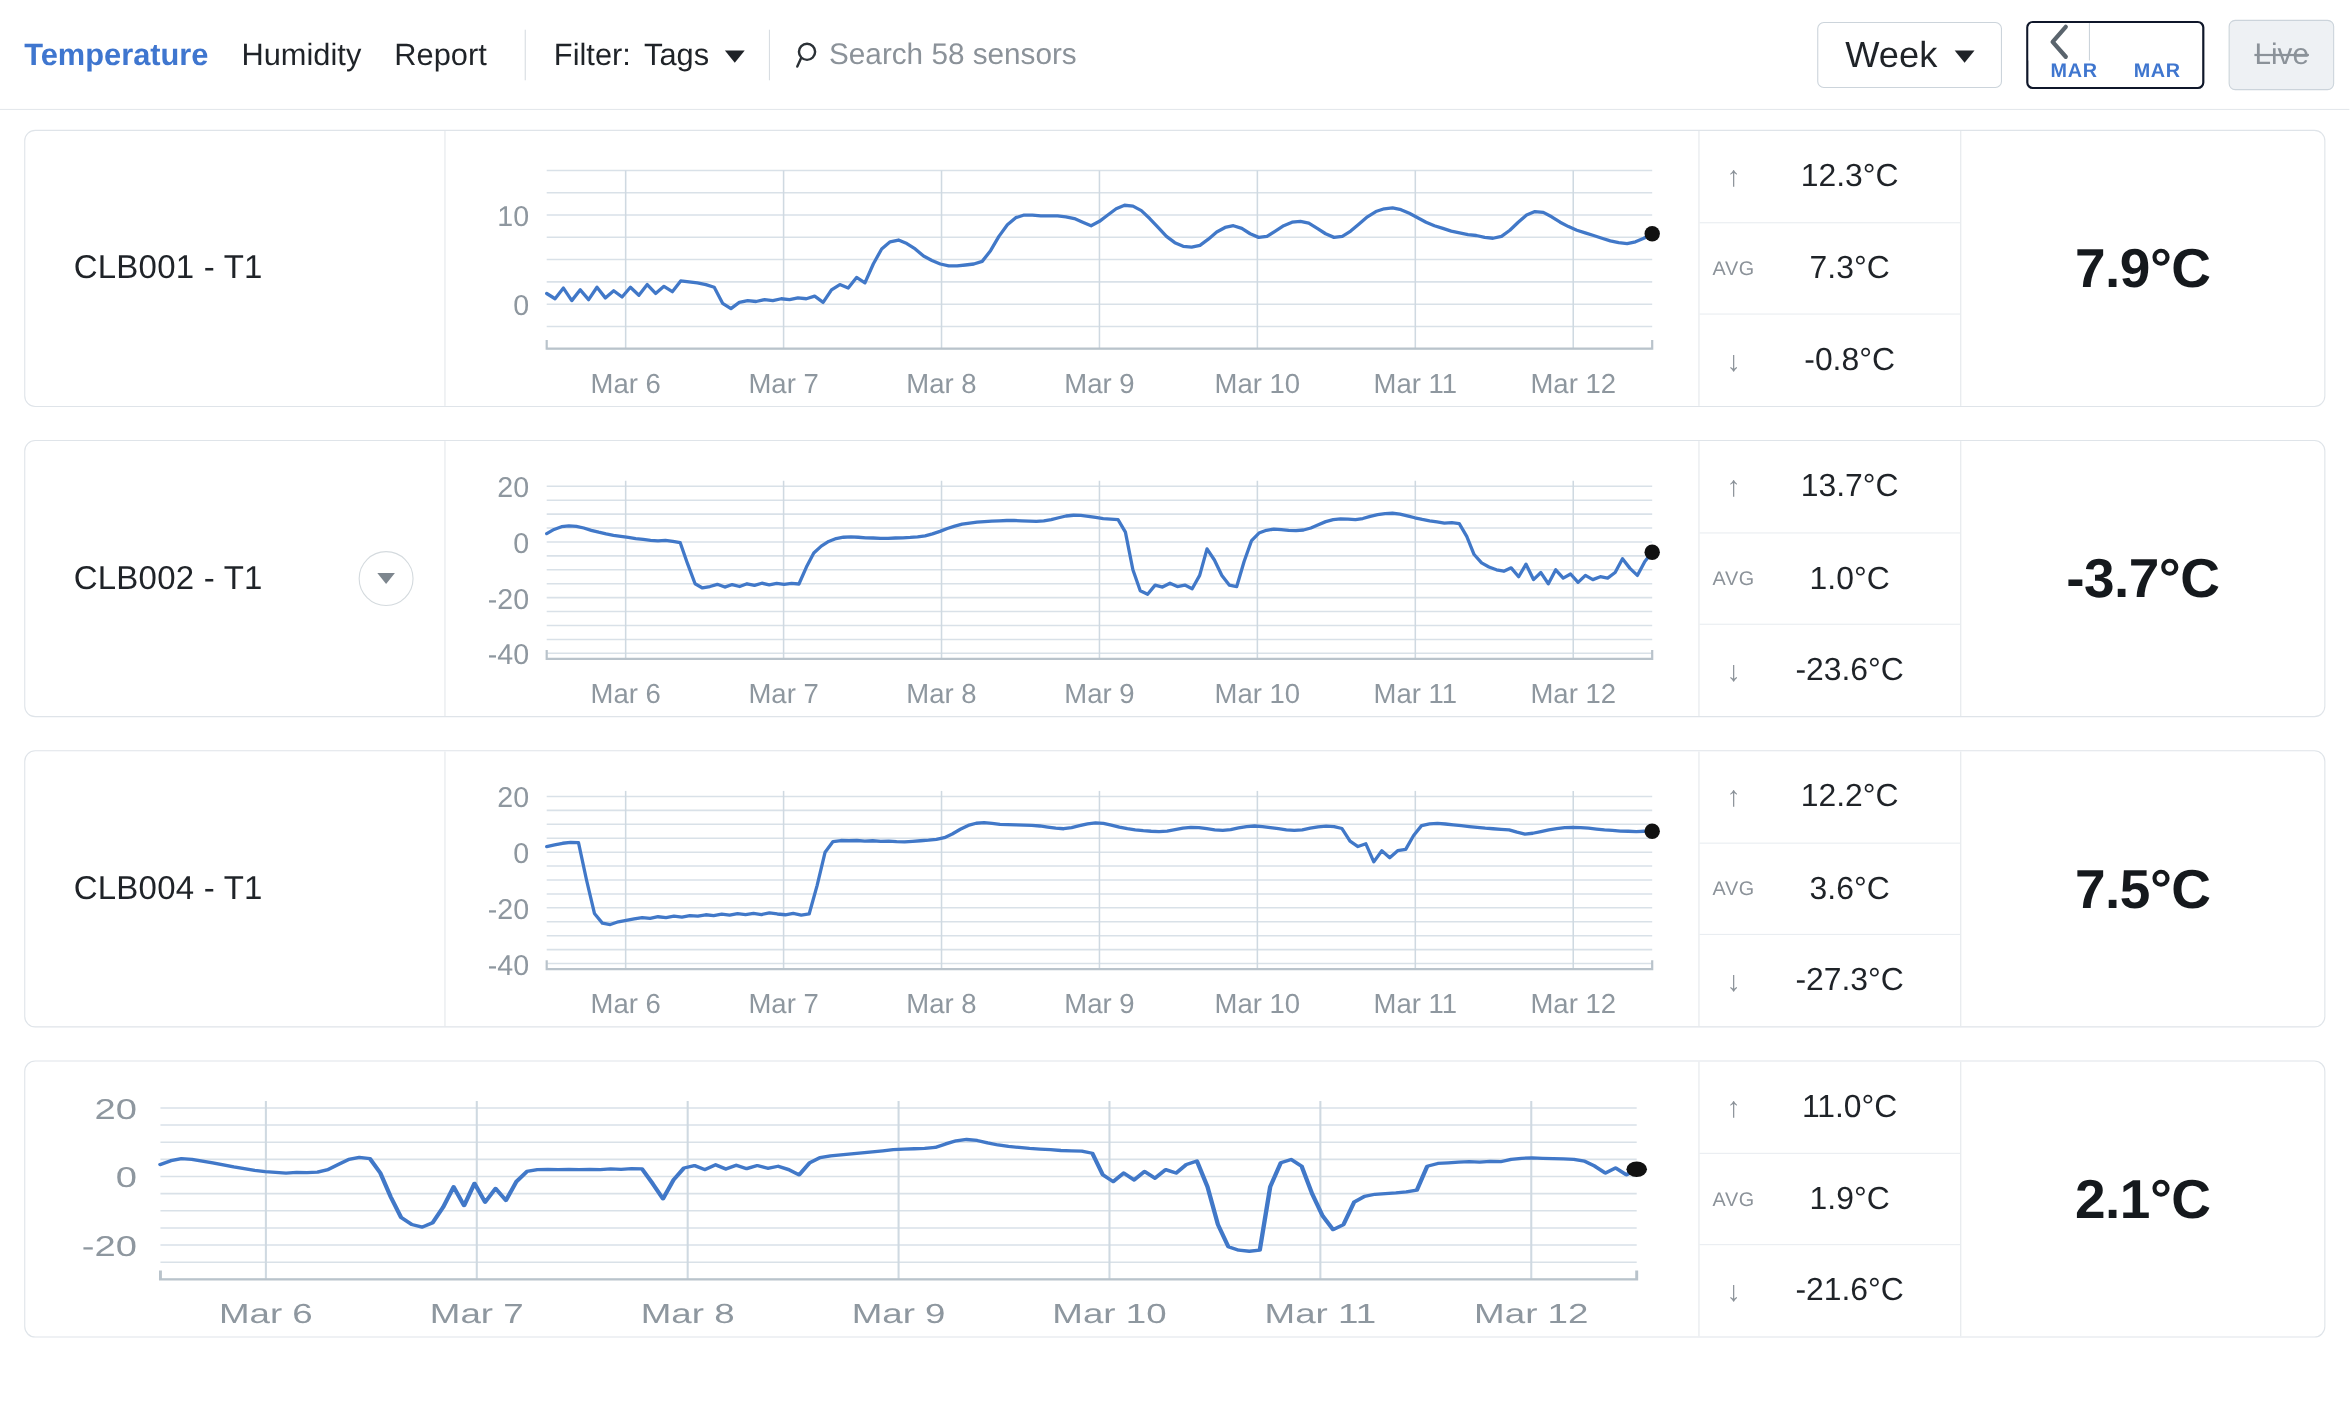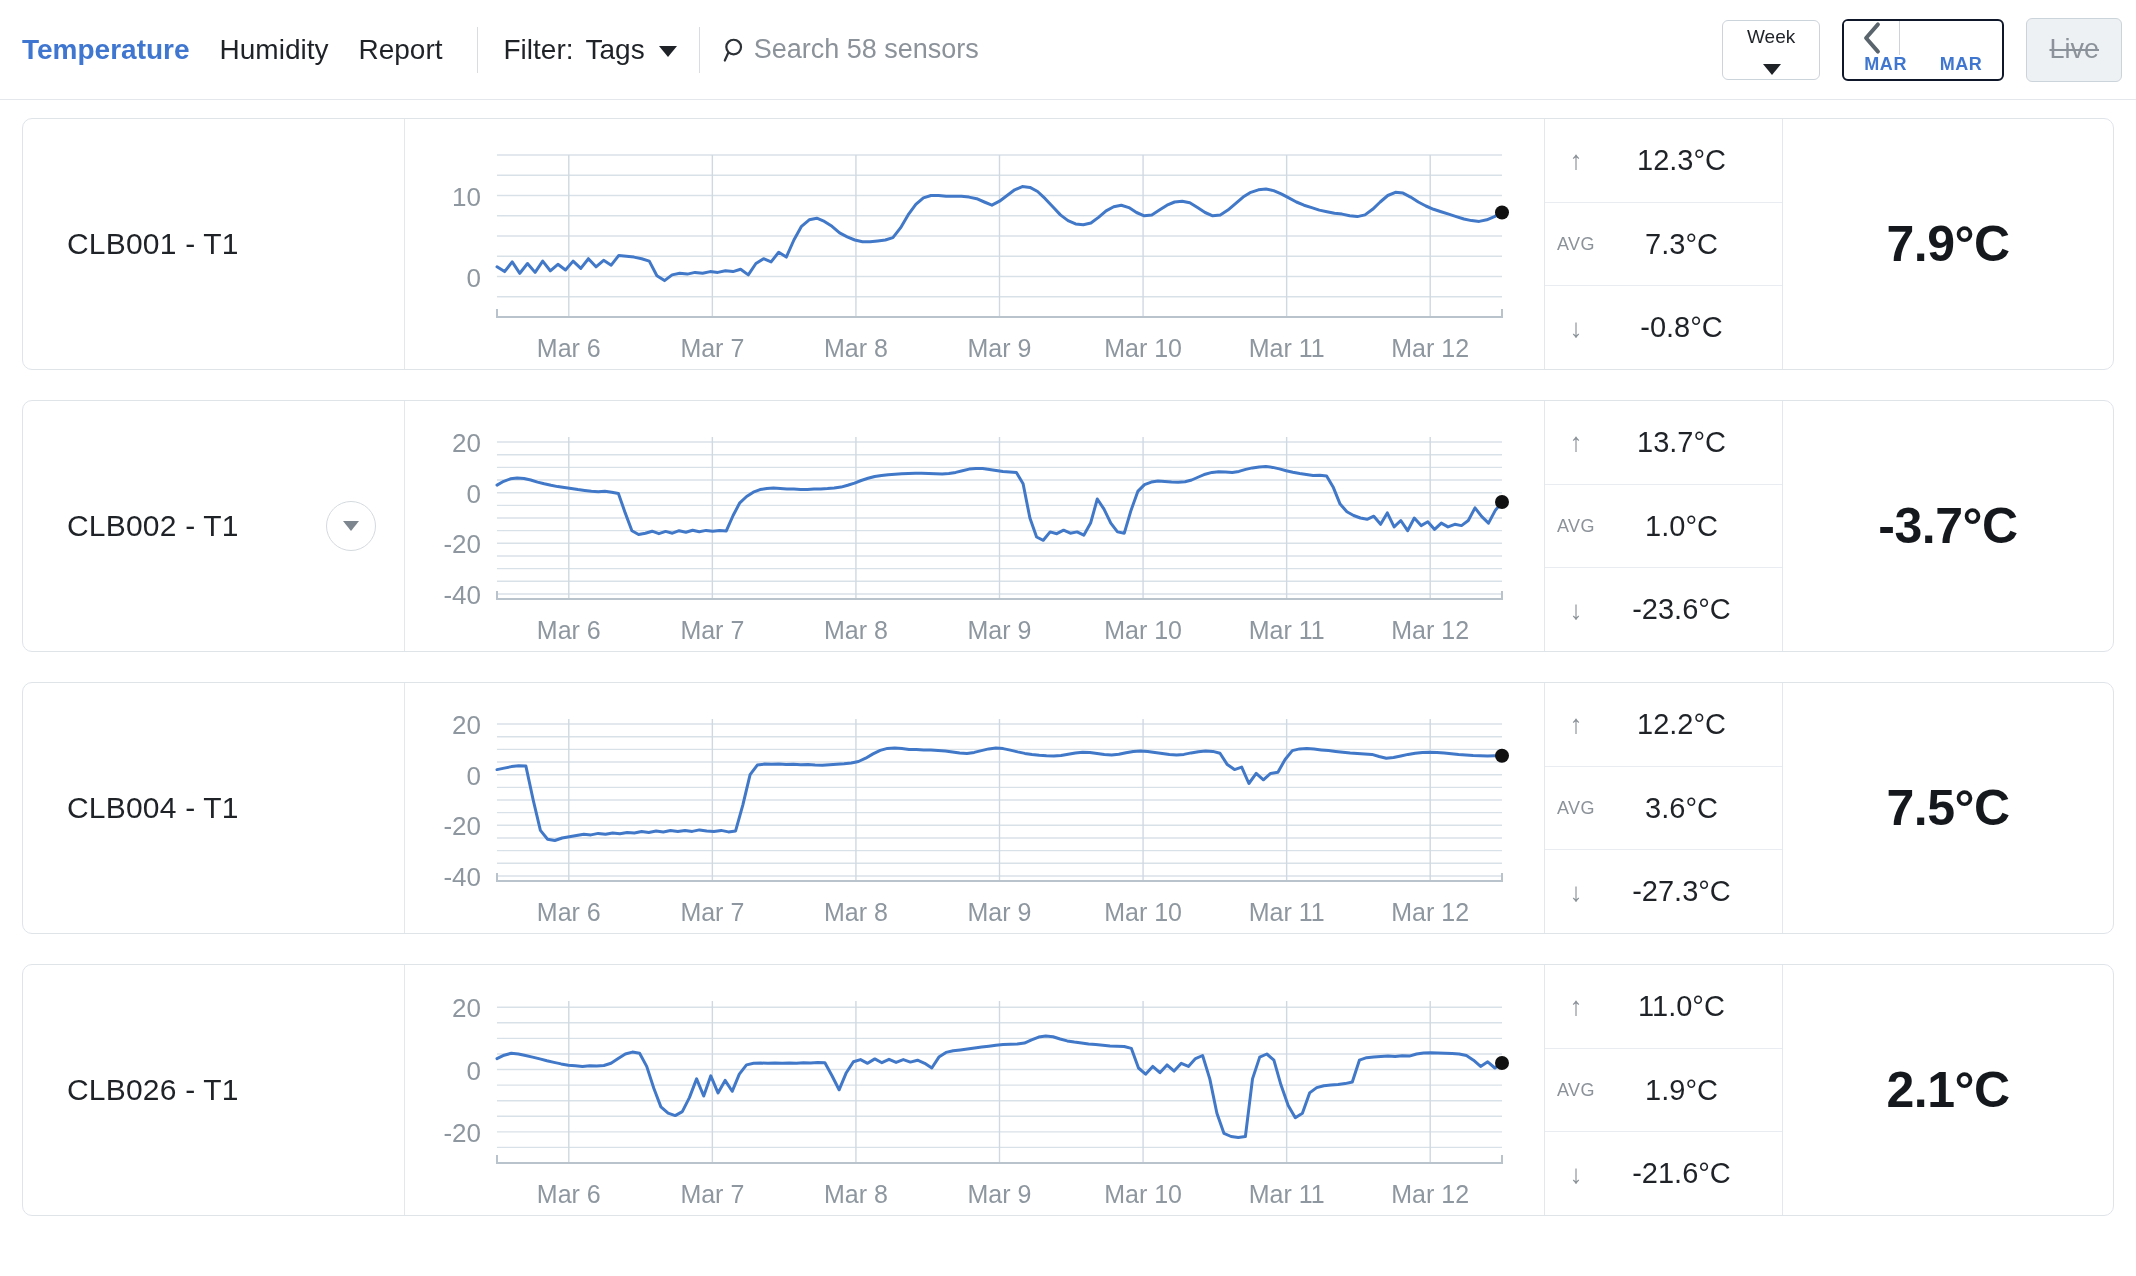--- a/index.html
+++ b/index.html
@@ -76,26 +76,25 @@
 
   .btn-outline {
     border: 1px solid #ccd4db;
     border-radius: 6px;
     background: #fff;
     height: 60px;
     display: flex;
     align-items: center;
     justify-content: center;
     padding: 0 24px;
-    font-size: 19px;
+    font-size: 33px;
     color: #1f2328;
     gap: 14px;
     cursor: pointer;
     white-space: nowrap;
-    flex-direction: column;
   }
 
   .daterange {
     display: flex;
     align-items: stretch;
     border: 2px solid #0f172a;
     border-radius: 6px;
     height: 62px;
     overflow: hidden;
     background: #fff;
@@ -480,23 +479,20 @@
         <span class="stat-icon">↓</span>
         <span class="stat-val">-27.3°C</span>
       </div>
     </div>
     <div class="card-current">
       <span class="current-val">7.5°C</span>
     </div>
   </div>
 
   <div class="sensor-card">
-    <div class="card-label">
-      <span class="sensor-name">CLB026 - T1</span>
-    </div>
     <div class="card-chart">
         <svg viewBox="0 0 1139 250" preserveAspectRatio="none">
           <line x1="92" y1="198" x2="1097" y2="198" stroke="#d9e1e8" stroke-width="1.4"></line>
           <line x1="92" y1="182.42307692307693" x2="1097" y2="182.42307692307693" stroke="#d9e1e8" stroke-width="1.4"></line>
           <line x1="92" y1="166.84615384615384" x2="1097" y2="166.84615384615384" stroke="#d9e1e8" stroke-width="1.4"></line>
           <line x1="92" y1="151.26923076923077" x2="1097" y2="151.26923076923077" stroke="#d9e1e8" stroke-width="1.4"></line>
           <line x1="92" y1="135.69230769230768" x2="1097" y2="135.69230769230768" stroke="#d9e1e8" stroke-width="1.4"></line>
           <line x1="92" y1="120.11538461538461" x2="1097" y2="120.11538461538461" stroke="#d9e1e8" stroke-width="1.4"></line>
           <line x1="92" y1="104.53846153846155" x2="1097" y2="104.53846153846155" stroke="#d9e1e8" stroke-width="1.4"></line>
           <line x1="92" y1="88.96153846153845" x2="1097" y2="88.96153846153845" stroke="#d9e1e8" stroke-width="1.4"></line>

